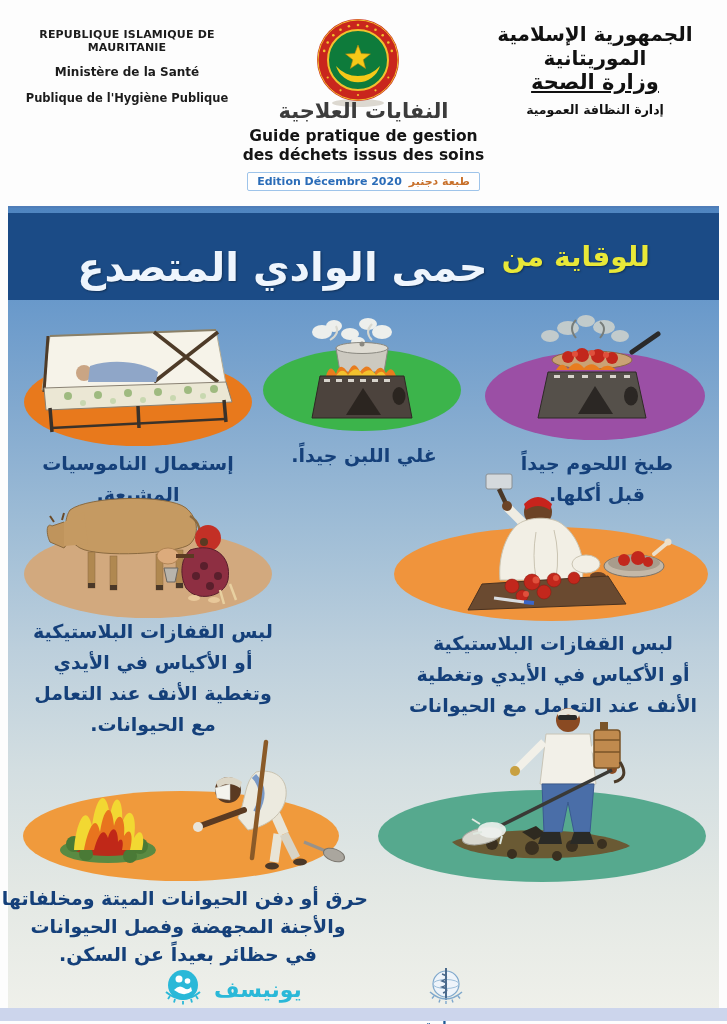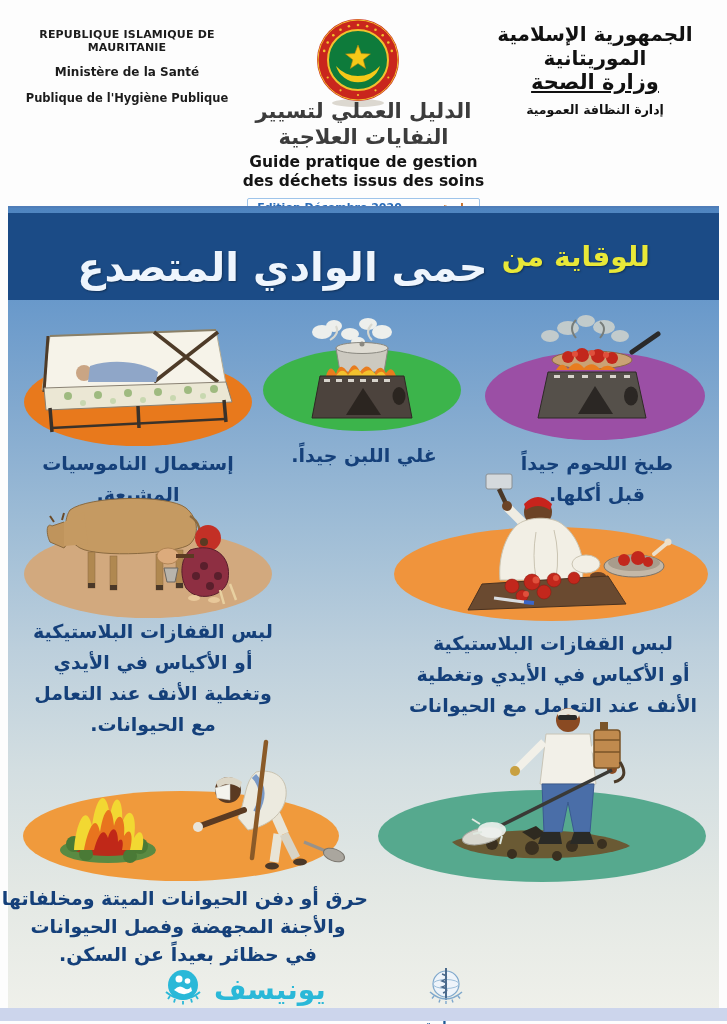--- a/index.html
+++ b/index.html
@@ -34,21 +34,21 @@
   .band{position:absolute;left:0;top:5px;width:711px;height:87px;background:#1b4b86;
     display:flex;align-items:center;justify-content:center;direction:rtl;}
   .band .p1{color:#e9e838;font-size:28px;font-weight:bold;text-shadow:1px 1px 2px rgba(0,0,0,.35);}
   .band .p2{color:#eef5fd;font-size:40px;font-weight:bold;margin-right:14px;text-shadow:1px 1px 2px rgba(0,0,0,.35);margin-top:20px;}
   .cap{position:absolute;text-align:center;direction:rtl;font-weight:bold;color:#15407a;}
   .cap div{white-space:nowrap;}
   .cap19{font-size:19px;line-height:31px;}
   .cap18{font-size:19px;line-height:28px;}
   .footer-strip{left:0;top:1008px;width:727px;height:13px;background:#ccd5ec;}
   .unicef{left:160px;top:964px;display:flex;align-items:center;gap:8px;}
-  .unicef .txt{color:#2ab8d8;font-size:28px;font-weight:bold;direction:rtl;}
+  .unicef .txt{color:#2ab8d8;font-size:22px;font-weight:bold;direction:rtl;}
   .who{left:400px;top:966px;display:flex;align-items:center;gap:6px;flex-direction:column;}
   .who .txt{color:#1a5a96;font-size:13px;font-weight:bold;direction:rtl;text-align:center;line-height:15px;}
 </style>
 </head>
 <body>
 
 <div class="abs hdr-left">
   <div class="l1">REPUBLIQUE ISLAMIQUE DE MAURITANIE</div>
   <div class="l2">Ministère de la Santé</div>
   <div class="l3">Publique de l'Hygiène Publique</div>
@@ -84,21 +84,20 @@
 </div>
 
 <div class="abs hdr-right">
   <div class="r1">الجمهورية الإسلامية الموريتانية</div>
   <div class="r2">وزارة الصحة</div>
   <div class="r3">إدارة النظافة العمومية</div>
 </div>
 
 <div class="abs title-block">
   <div class="t-ar">
-    <div>الدليل العملي لتسيير</div>
     <div>النفايات العلاجية</div>
   </div>
   <div class="t-fr">
     <div>Guide pratique de gestion</div>
     <div>des déchets issus des soins</div>
   </div>
   <div>
     <span class="edition">
       <span class="fr">Edition Décembre 2020</span>
       <span class="ar">طبعة دجنبر</span>

